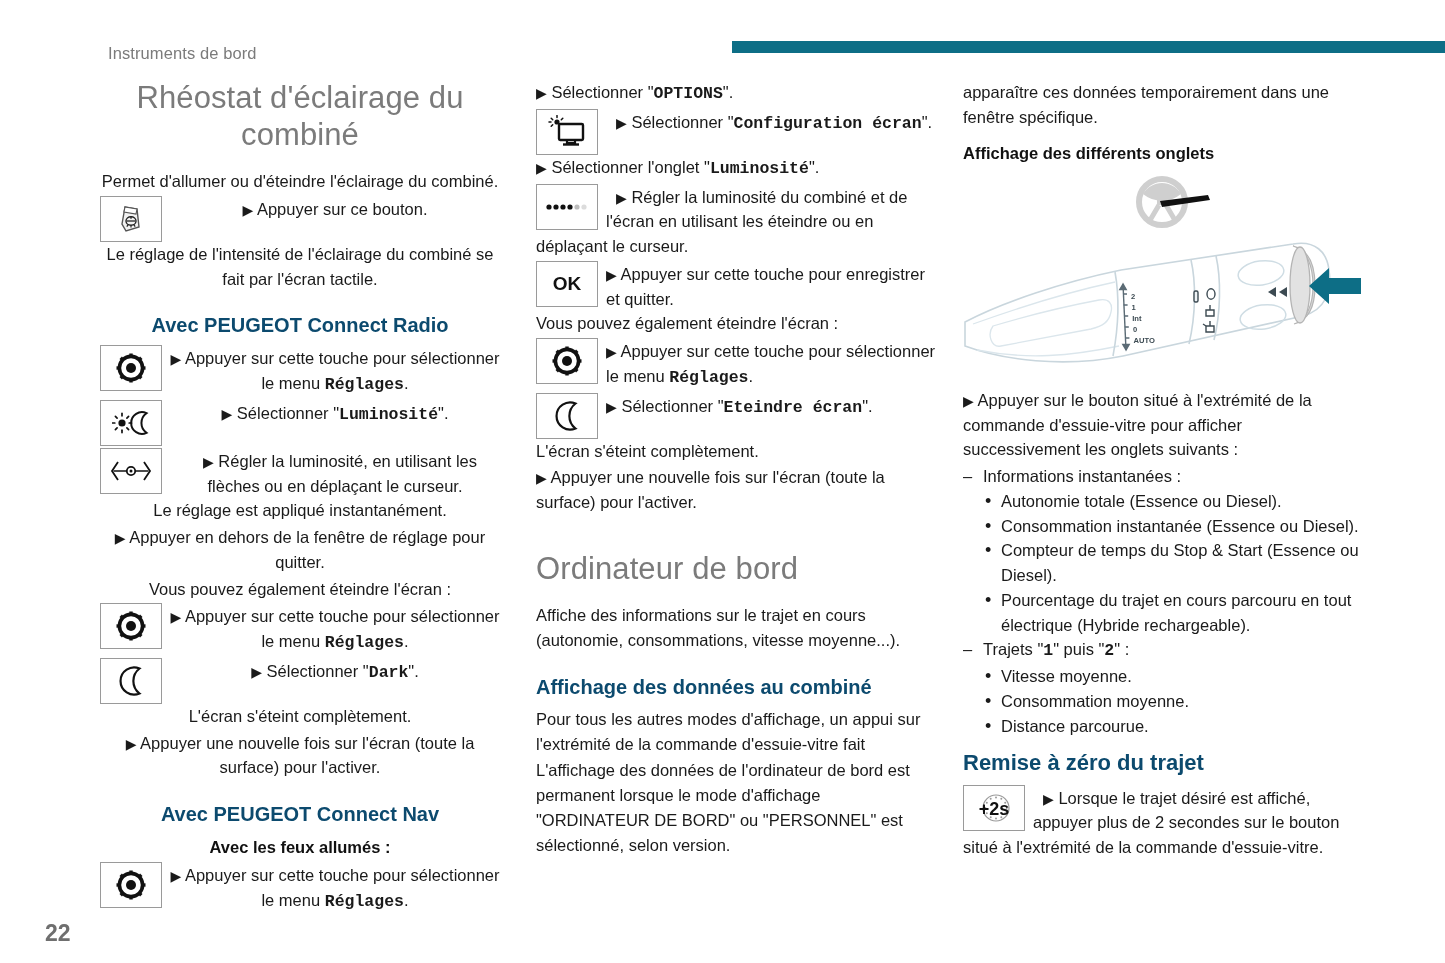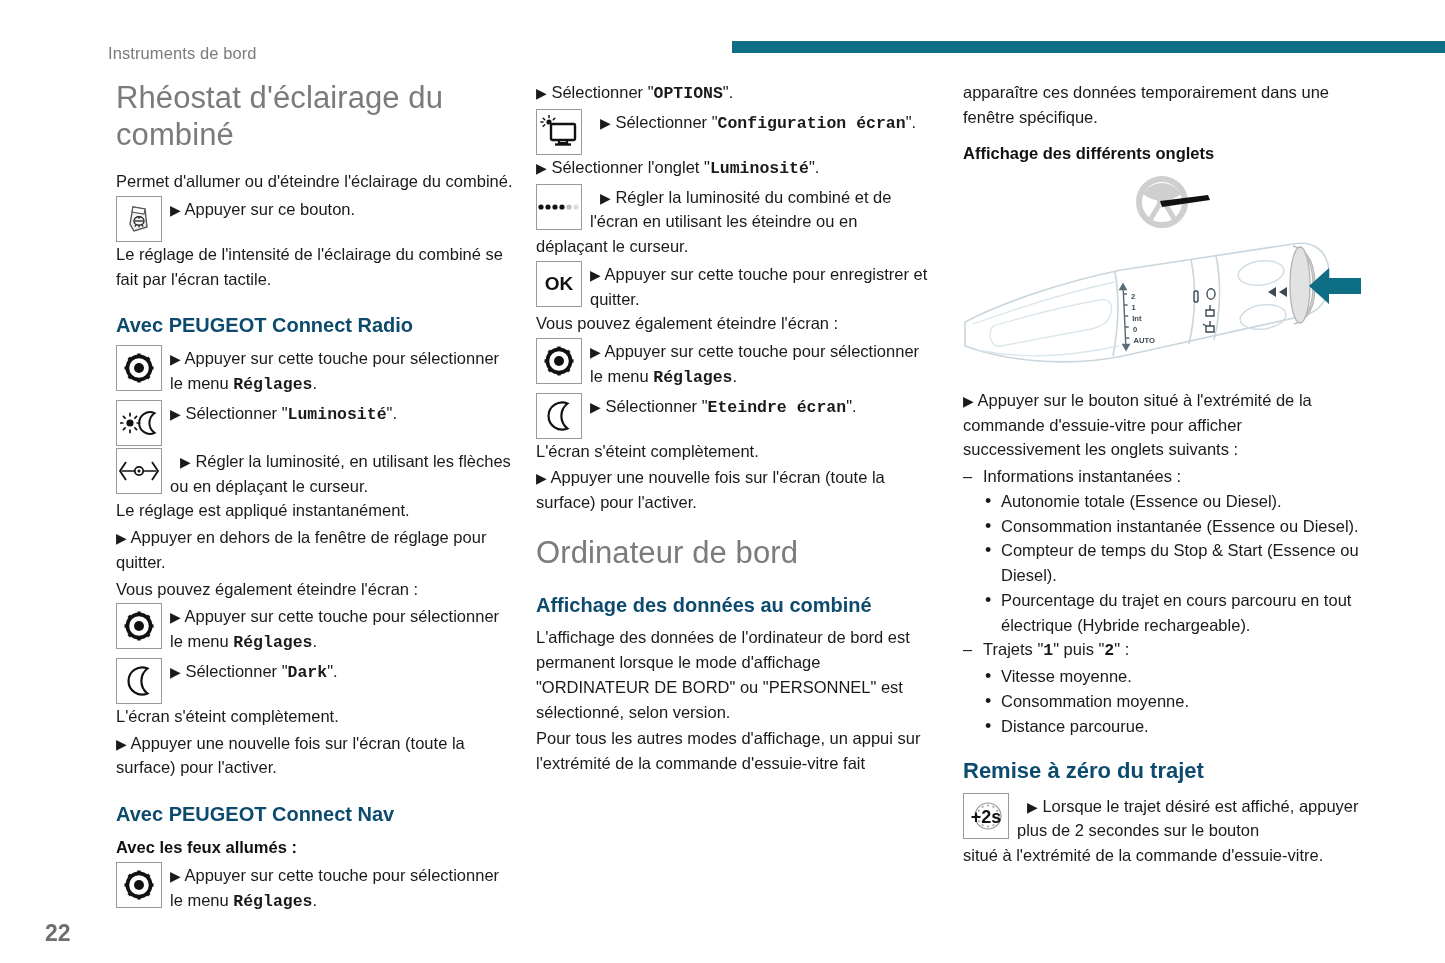--- a/index.html
+++ b/index.html
@@ -40,21 +40,21 @@
     height: 12px;
     background: #0d6e86;
   }
 
   
   .column {
     position: absolute;
     top: 80px;
     width: 400px;
   }
-  #col-left   { left: 116px; }
+  #col-left   { left: 100px; text-align: center; }
   #col-middle { left: 536px; }
   #col-right  { left: 963px; }
 
   
   h1.sec-title {
     font-size: 31px;
     font-weight: normal;
     color: #7b7b7b;
     margin: 0 0 16px 0;
     line-height: 1.18;
@@ -83,21 +83,21 @@
   .b { font-weight: bold; font-family: Liberation Mono, monospace; }
 
   
   .icon-row {
     display: flex;
     align-items: flex-start;
     margin: 2px 0 0 0;
   }
   .icon-box {
     flex: 0 0 auto;
-    width: 46px;
+    width: 62px;
     height: 46px;
     border: 1px solid #9a9a9a;
     box-sizing: border-box;
     display: flex;
     align-items: center;
     justify-content: center;
     margin-right: 8px;
     background: #fff;
   }
   .icon-row .row-text {
@@ -442,27 +442,28 @@
     </div>
   </div>
 
   <p class="body">L'écran s'éteint complètement.</p>
 
   <p class="body">
     <span class="arrow"></span>
     <span>Appuyer une nouvelle fois sur l'écran (toute la surface) pour l'activer.</span>
   </p>
 
-  <h1 class="sec-title" style="margin-top:20px;">Ordinateur de bord</h1>
-
+  <h1 class="sec-title" style="margin-top:36px;">Ordinateur de bord</h1>
+
+  <p class="body">Affiche des informations sur le trajet en cours (autonomie, consommations, vitesse moyenne...).</p>
 
   <h2 class="sub-title">Affichage des données au combiné</h2>
 
+  <p class="body">Pour tous les autres modes d'affichage, un appui sur l'extrémité de la commande d'essuie-vitre fait</p>
   <p class="body">L'affichage des données de l'ordinateur de bord est permanent lorsque le mode d'affichage "ORDINATEUR DE BORD" ou "PERSONNEL" est sélectionné, selon version.</p>
-  <p class="body">Pour tous les autres modes d'affichage, un appui sur l'extrémité de la commande d'essuie-vitre fait</p>
 </div>
 
 <div class="column" id="col-right">
 
   <p class="body">apparaître ces données temporairement dans une fenêtre spécifique.</p>
 
   <h3 class="small-title" style="margin-top:12px;">Affichage des différents onglets</h3>
 
   <div id="stalk-figure">
     <svg width="400" height="200" viewBox="0 0 400 200" aria-hidden="true">
@@ -560,21 +561,21 @@
       <span class="marker">–</span>
       <span>Trajets "</span><span class="b">1</span><span>" puis "</span><span class="b">2</span><span>" :</span>
     </li>
   </ul>
   <ul class="dot-list">
     <li><span class="marker">•</span><span>Vitesse moyenne.</span></li>
     <li><span class="marker">•</span><span>Consommation moyenne.</span></li>
     <li><span class="marker">•</span><span>Distance parcourue.</span></li>
   </ul>
 
-  <h2 class="sub-title" style="font-size:22px;margin-top:20px;">Remise à zéro du trajet</h2>
+  <h2 class="sub-title" style="font-size:22px;margin-top:12px;">Remise à zéro du trajet</h2>
 
   <div class="icon-row indent">
     <div class="icon-box">
       <svg width="42" height="34" viewBox="0 0 42 34" aria-hidden="true">
         <circle cx="23" cy="17" r="13" fill="none" stroke="#9a9a9a" stroke-width="1.2"></circle>
         <g fill="#9a9a9a">
           <circle cx="23" cy="6.4" r="1"></circle>
             <circle cx="28.3" cy="7.8" r="1"></circle>
           <circle cx="32.2" cy="11.7" r="1"></circle>
             <circle cx="33.6" cy="17" r="1"></circle>

